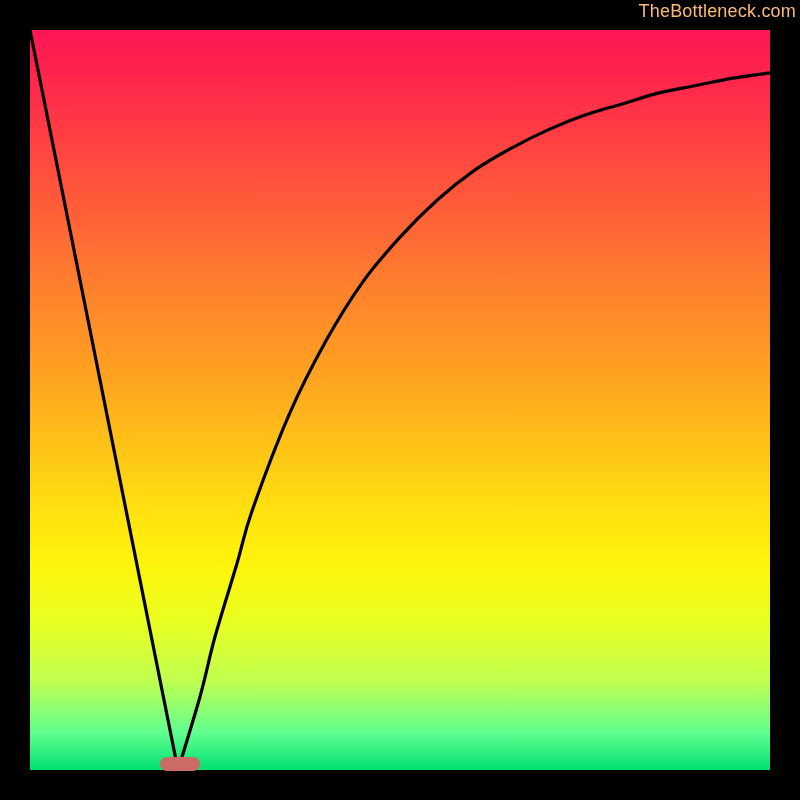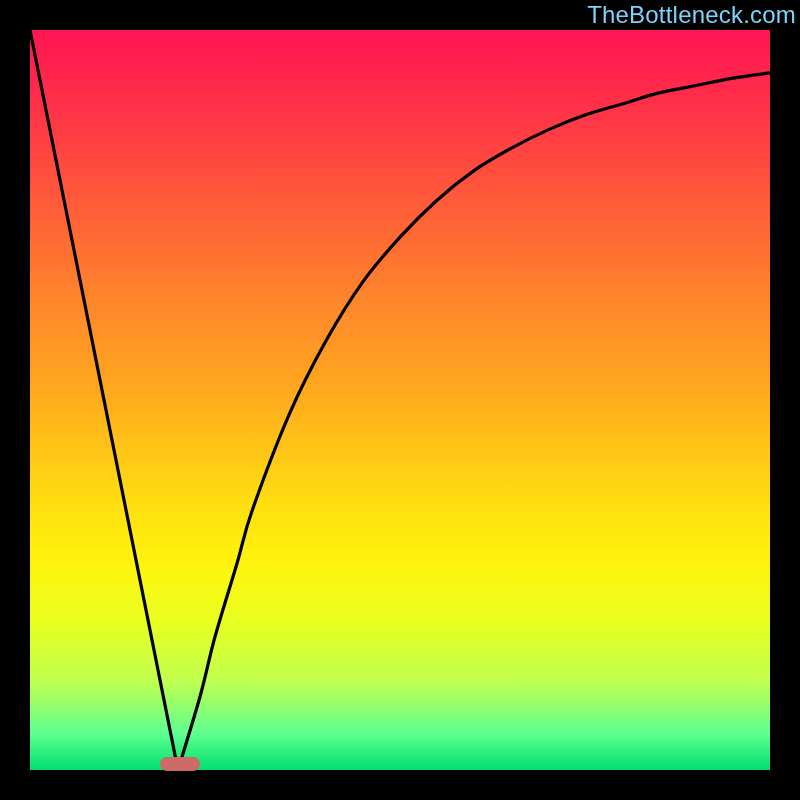--- a/index.html
+++ b/index.html
@@ -30,22 +30,22 @@
       #c0ff50 88%,
       #60ff90 95%,
       #00e070 100%
     );
   }
   .watermark {
     position: absolute;
     top: 1px;
     right: 4px;
     font-family: Arial, Helvetica, sans-serif;
-    font-size: 24px;
-    color: #7dd3fc;
+    font-size: 18px;
+    color: #fdba74;
     letter-spacing: 0.2px;
     user-select: none;
   }
   svg.curve {
     position: absolute;
     left: 0; top: 0;
     width: 740px;
     height: 740px;
   }
   .marker {

